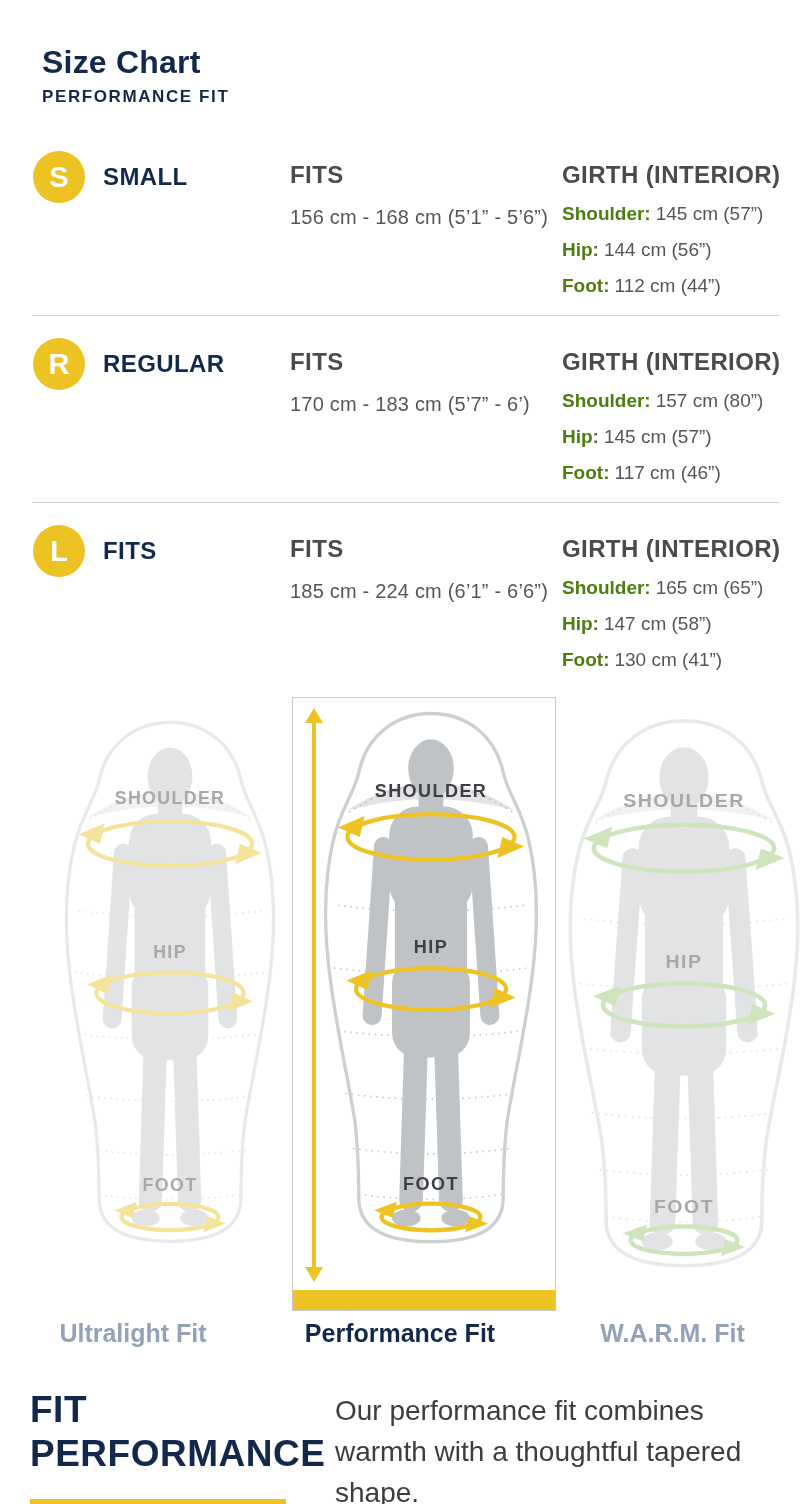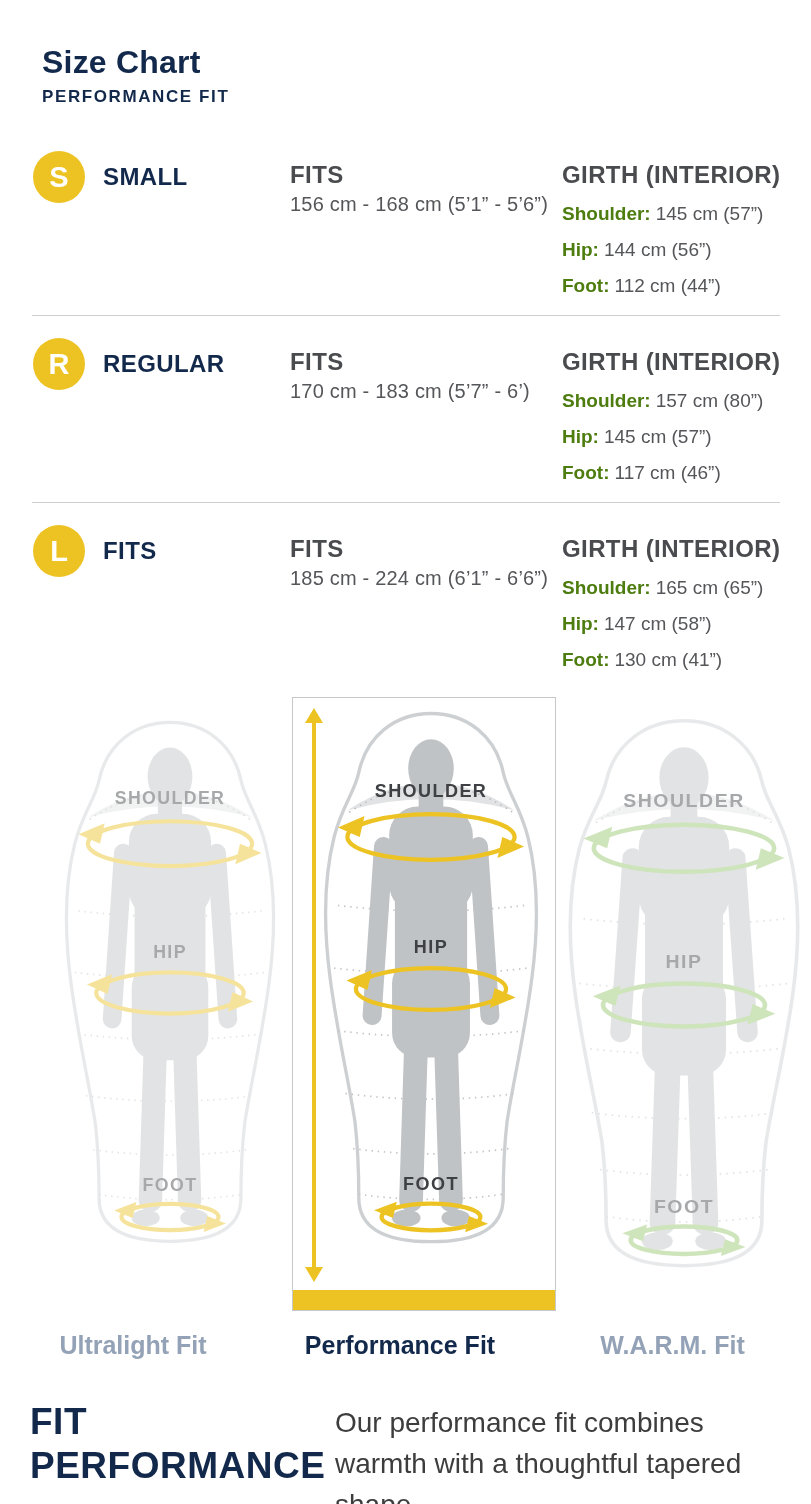--- a/index.html
+++ b/index.html
@@ -22,21 +22,21 @@
   }
   .row-divider { border:none; border-top:1.5px solid #cfcfcf; margin:0 31px 0 32px; }
   .col-id { display:flex; align-items:center; gap:18px; padding-top:2px; }
   .size-circle {
     width:52px; height:52px; border-radius:50%; background:#EDC324;
     display:flex; align-items:center; justify-content:center;
     color:#ffffff; font-size:29px; font-weight:800; flex:0 0 auto;
   }
   .size-name { font-size:24px; font-weight:800; color:#13294C; letter-spacing:.4px; }
   .col-header { font-size:24px; font-weight:700; color:#4A4B4E; letter-spacing:.4px; padding-top:12px; }
-  .fits-value { font-size:20px; color:#555659; margin-top:4px; letter-spacing:.2px; }
+  .fits-value { font-size:20px; color:#555659; margin-top:17px; letter-spacing:.2px; }
   .girth-line { font-size:19px; color:#555659; margin-top:14px; }
   .girth-line b { color:#4d7c0f; font-weight:700; margin-right:5px; }
 
   
   .figures { display:flex; margin-top:8px; height:616px;padding-left:48px; }
   .fig { position:relative; display:flex; justify-content:center; }
   .fig-ultralight { width:266px; }
   .fig-ultralight svg { width:224px; height:560px; margin-top:16px; opacity:.45; }
   .fig-warm { width:277px; }
   .fig-warm svg { width:246px; height:588px; margin-top:14px; opacity:.45; }
@@ -58,21 +58,21 @@
   .fig-ultralight { --accent:#EDC324; }
   .fig-box       { --accent:#EDC324; }
   .fig-warm      { --accent:#94C468; }
 
   .bag-label {
     font-family:"Liberation Sans", sans-serif; font-size:19px; font-weight:700;
     fill:#3E4044; letter-spacing:1.5px; text-anchor:middle;
   }
 
   
-  .fit-labels { display:flex; margin-top:18px; }
+  .fit-labels { display:flex; margin-top:6px; }
   .fit-label { font-size:25px; font-weight:700; text-align:center; }
   .fit-label.inactive { color:#93A2B6; }
   .fit-label.active { color:#13294C; }
   .fl-1 { width:266px; } .fl-2 { width:268px; } .fl-3 { width:277px; }
 
   
   .footer { display:grid; grid-template-columns:305px auto; padding:40px 38px 0 30px; }
   .footer-heading { font-size:37px; font-weight:800; color:#13294C; line-height:1.18; letter-spacing:.5px; }
   .footer-bar { width:256px; height:16px; background:#EDC324; margin-top:24px; }
   .footer-desc { font-size:28px; color:#3D3D3D; line-height:1.47; font-weight:400; padding-top:2px; }

